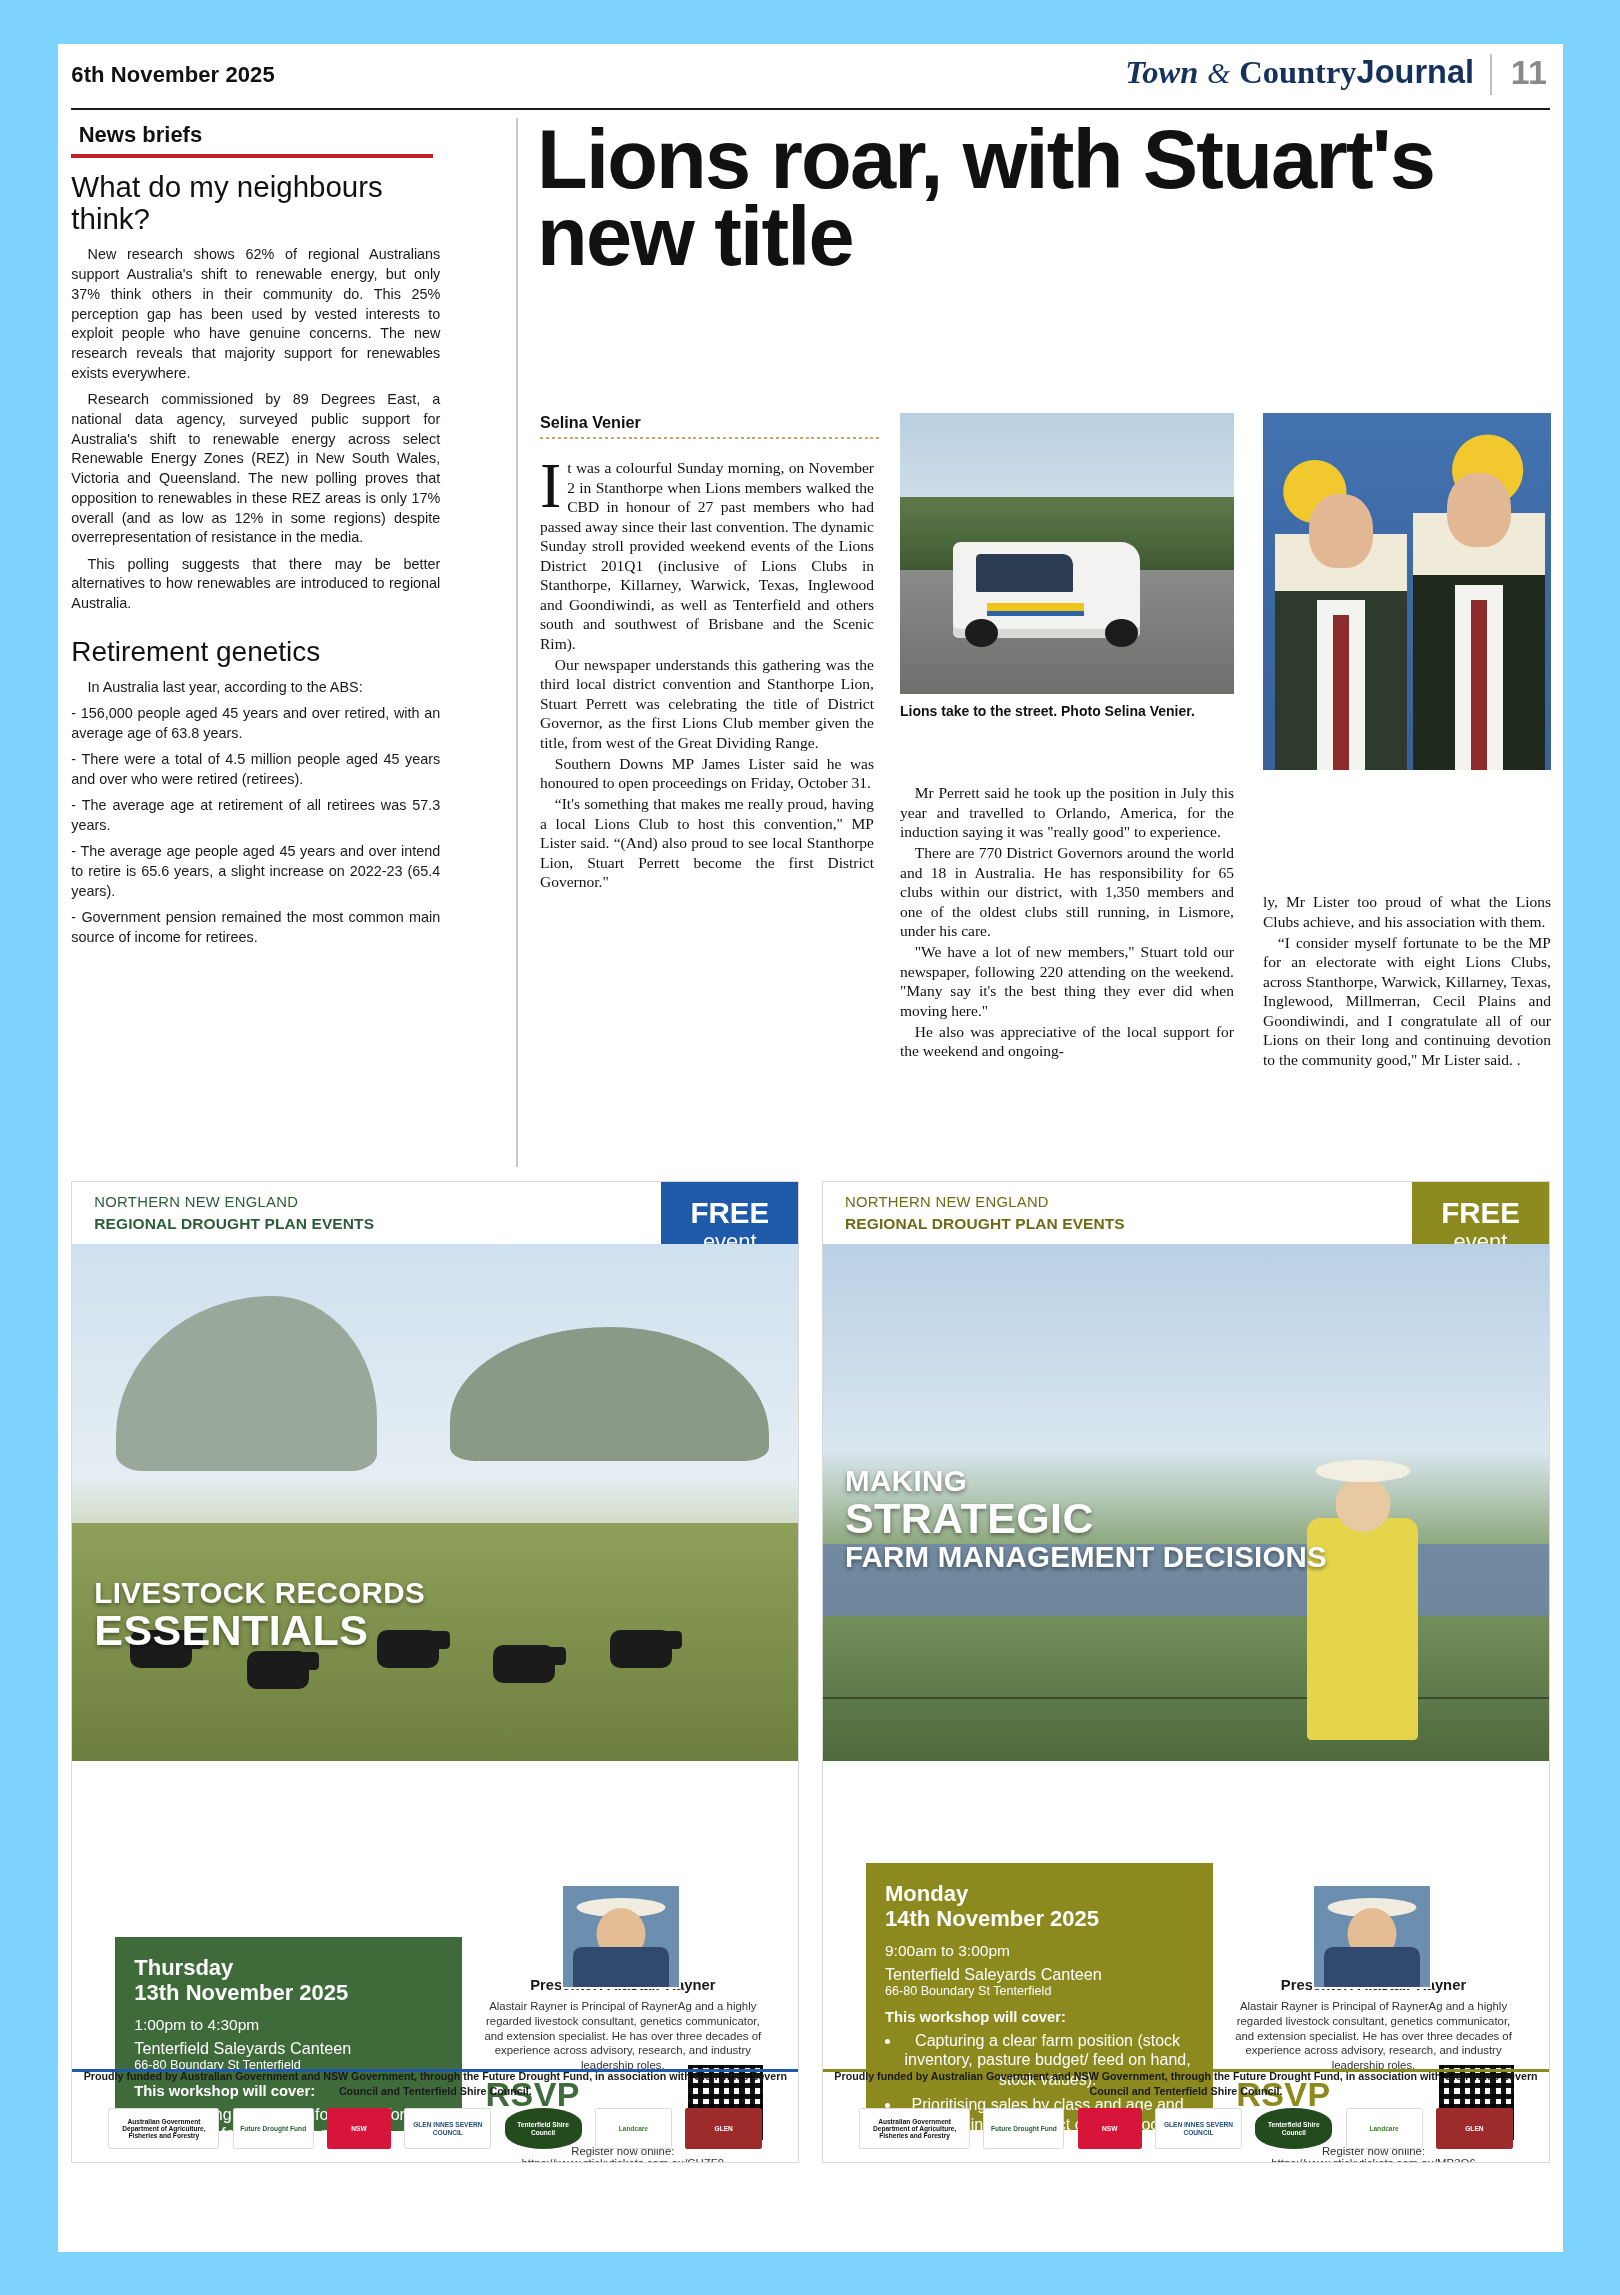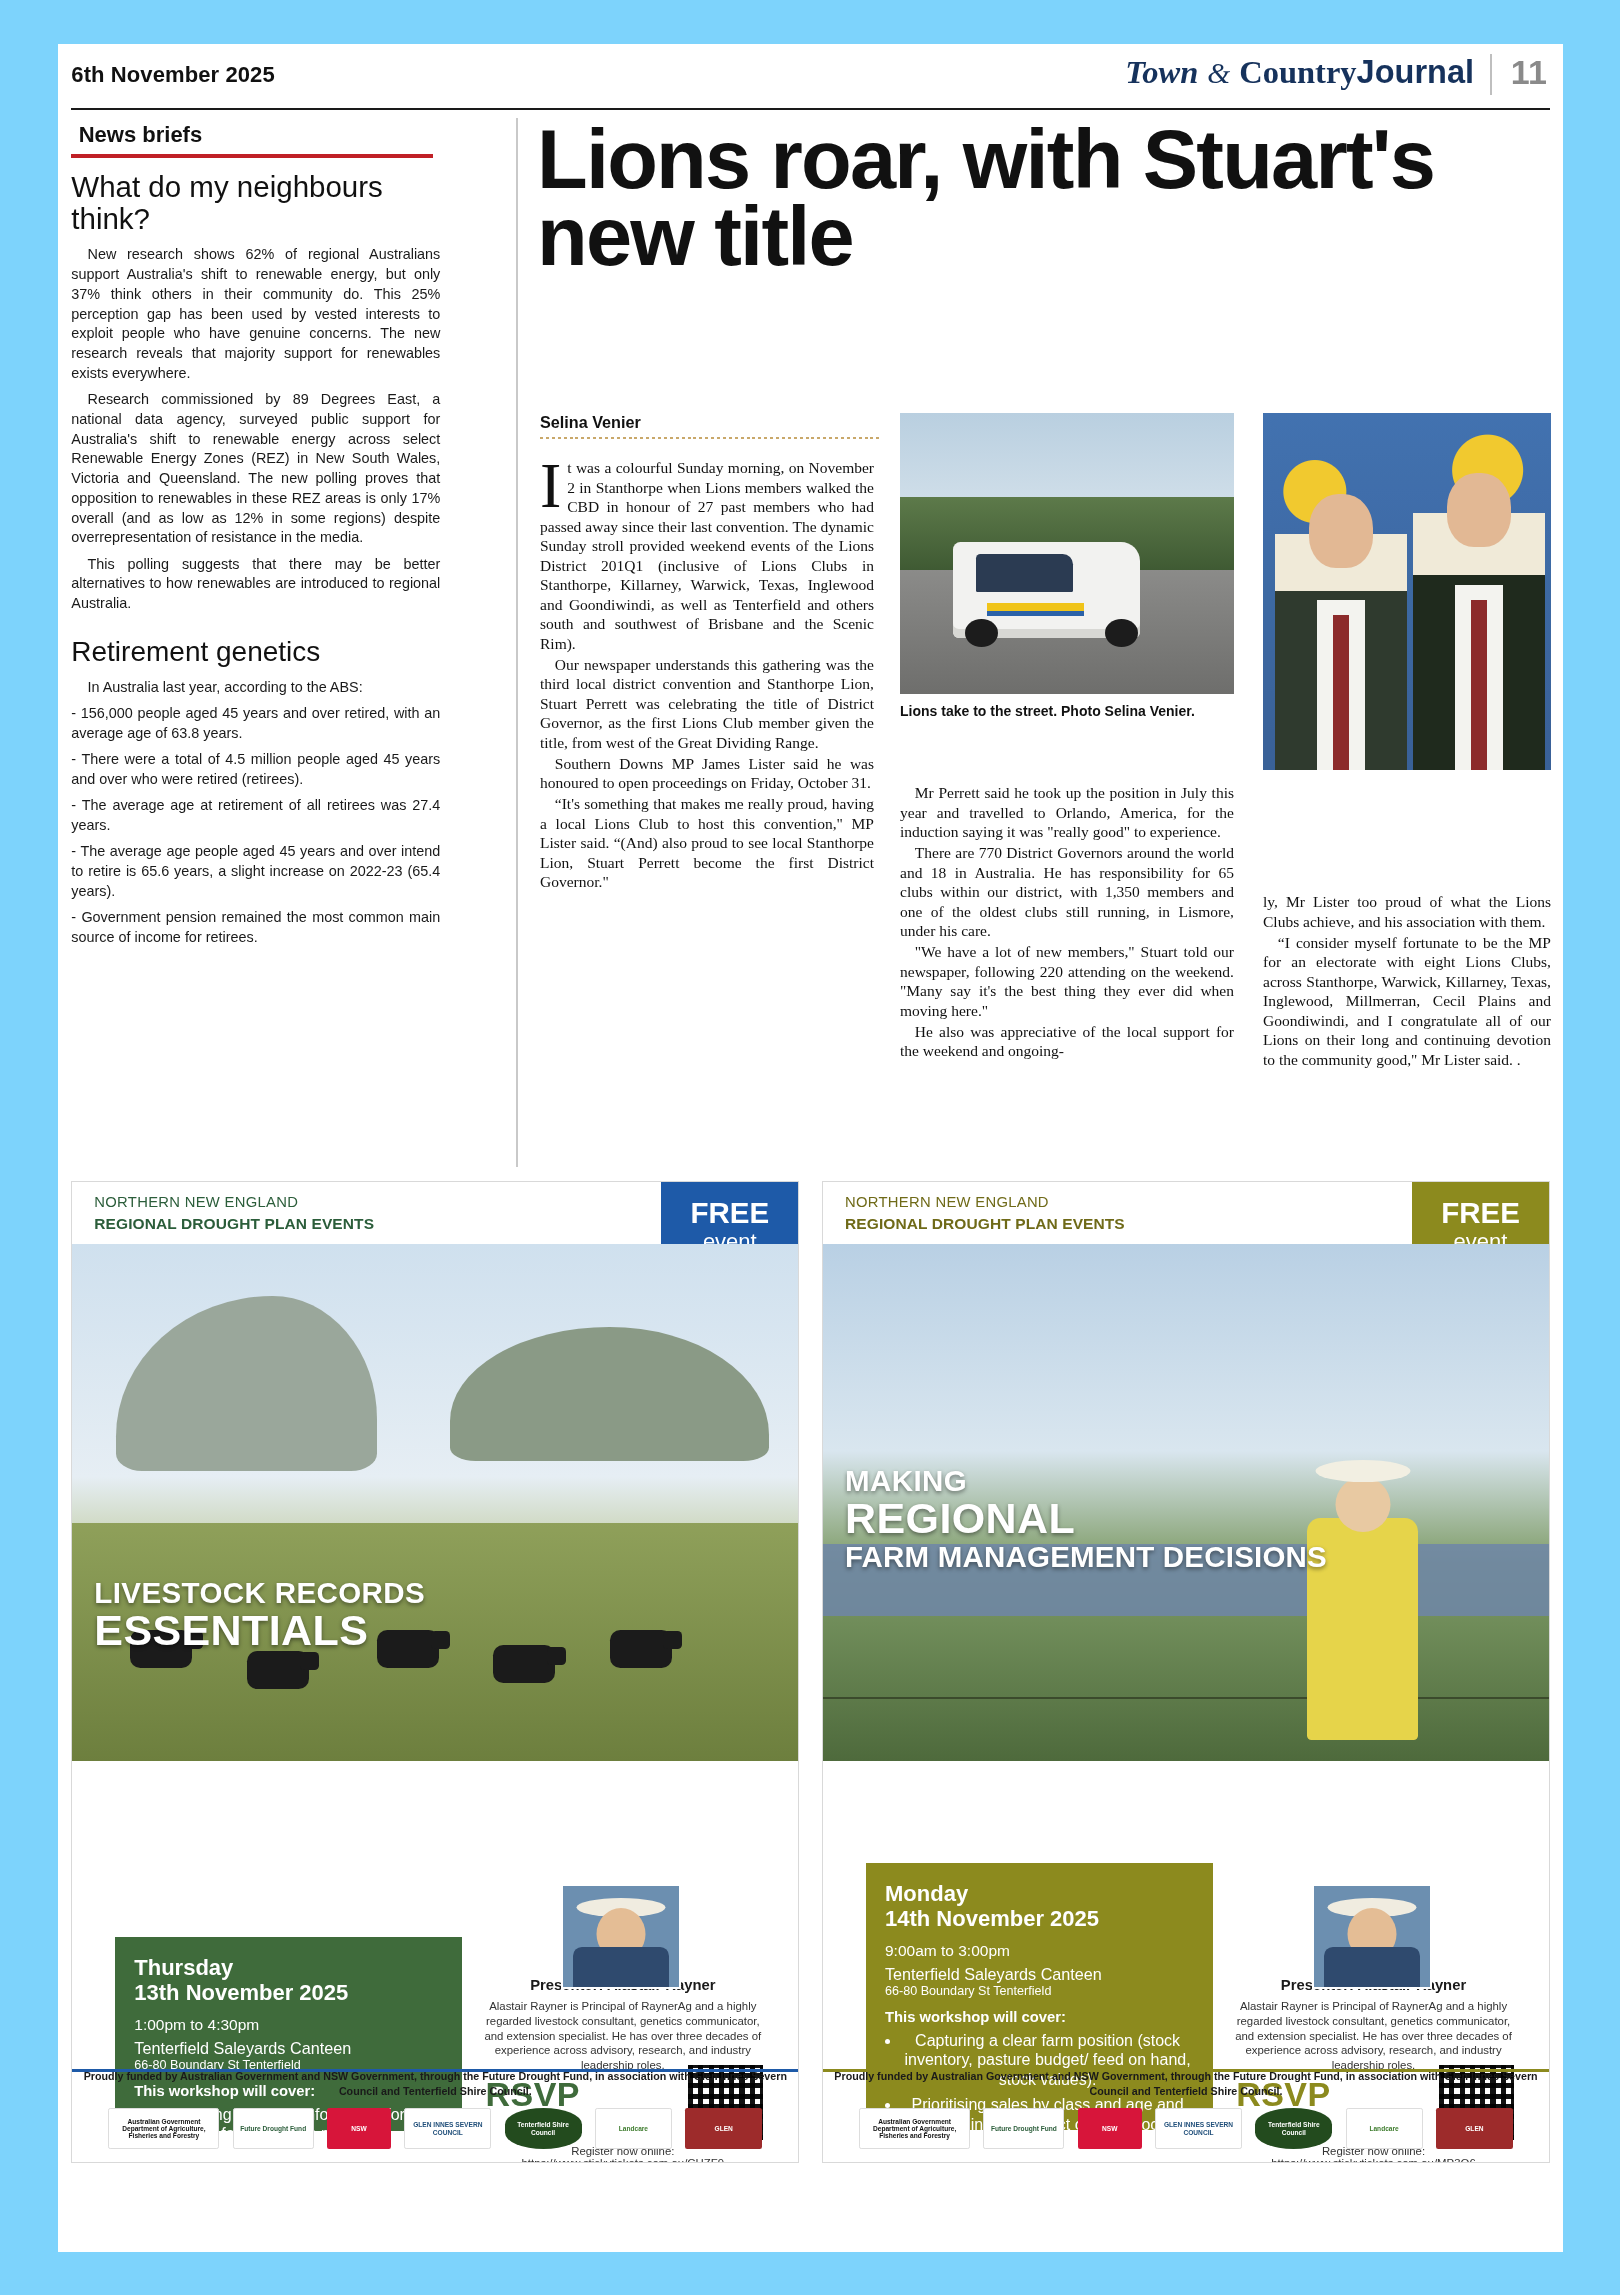--- a/index.html
+++ b/index.html
@@ -278,21 +278,21 @@
       <p>New research shows 62% of regional Australians support Australia's shift to renewable energy, but only 37% think others in their community do. This 25% perception gap has been used by vested interests to exploit people who have genuine concerns. The new research reveals that majority support for renewables exists everywhere.</p>
       <p>Research commissioned by 89 Degrees East, a national data agency, surveyed public support for Australia's shift to renewable energy across select Renewable Energy Zones (REZ) in New South Wales, Victoria and Queensland. The new polling proves that opposition to renewables in these REZ areas is only 17% overall (and as low as 12% in some regions) despite overrepresentation of resistance in the media.</p>
       <p>This polling suggests that there may be better alternatives to how renewables are introduced to regional Australia.</p>
     </div>
 
     <div class="brief-title2">Retirement genetics</div>
     <div class="brief-body">
       <p>In Australia last year, according to the ABS:</p>
       <p class="noind">- 156,000 people aged 45 years and over retired, with an average age of 63.8 years.</p>
       <p class="noind">- There were a total of 4.5 million people aged 45 years and over who were retired (retirees).</p>
-      <p class="noind">- The average age at retirement of all retirees was 27.4 years.</p>
+      <p class="noind">- The average age at retirement of all retirees was 57.3 years.</p>
       <p class="noind">- The average age people aged 45 years and over intend to retire is 65.6 years, a slight increase on 2022-23 (65.4 years).</p>
       <p class="noind">- Government pension remained the most common main source of income for retirees.</p>
     </div>
   </div>
 
   <div class="vrule"></div>
 
   <div class="headline">Lions roar, with Stuart's new title</div>
   <div class="byline">Selina Venier</div>
   <div class="byline-dots"></div>
@@ -430,21 +430,21 @@
 
     <div class="ad-photo">
       <div class="rp-sky"></div>
       <div class="rp-water"></div>
       <div class="rp-fence"></div>
       <div class="rp-person"></div>
     </div>
 
     <div class="ad-title-wrap">
       <div class="ad-t1">MAKING</div>
-      <div class="ad-t2">REGIONAL</div>
+      <div class="ad-t2">STRATEGIC</div>
       <div class="ad-t3">FARM MANAGEMENT DECISIONS</div>
     </div>
 
     <div class="ad-infobox">
       <div class="ib-day">Monday</div>
       <div class="ib-date">14th November 2025</div>
       <div class="ib-time">9:00am to 3:00pm</div>
       <div class="ib-venue">Tenterfield Saleyards Canteen</div>
       <div class="ib-addr">66-80 Boundary St Tenterfield</div>
       <div class="ib-cover">This workshop will cover:</div>

